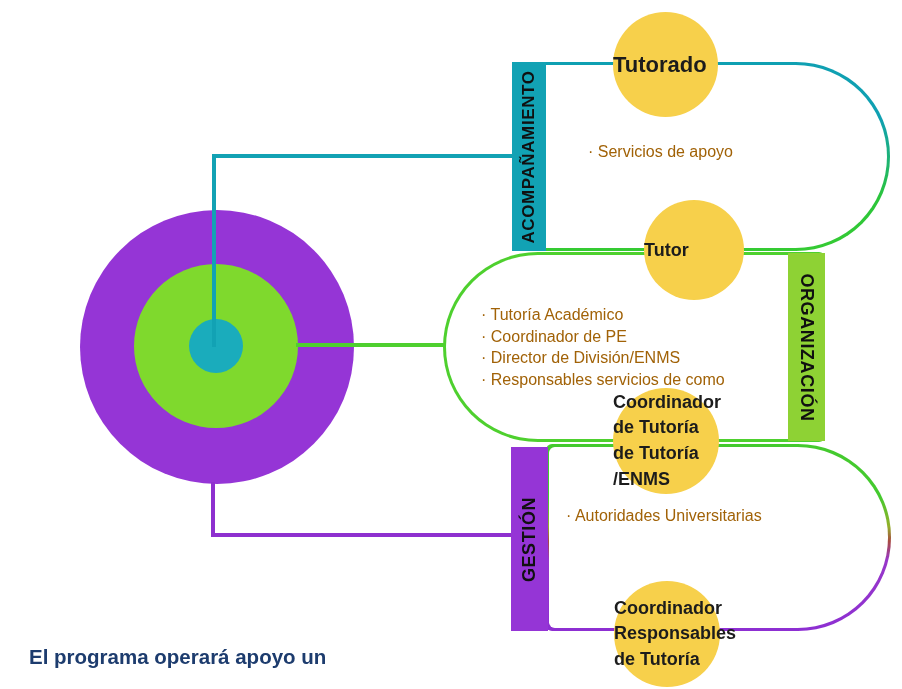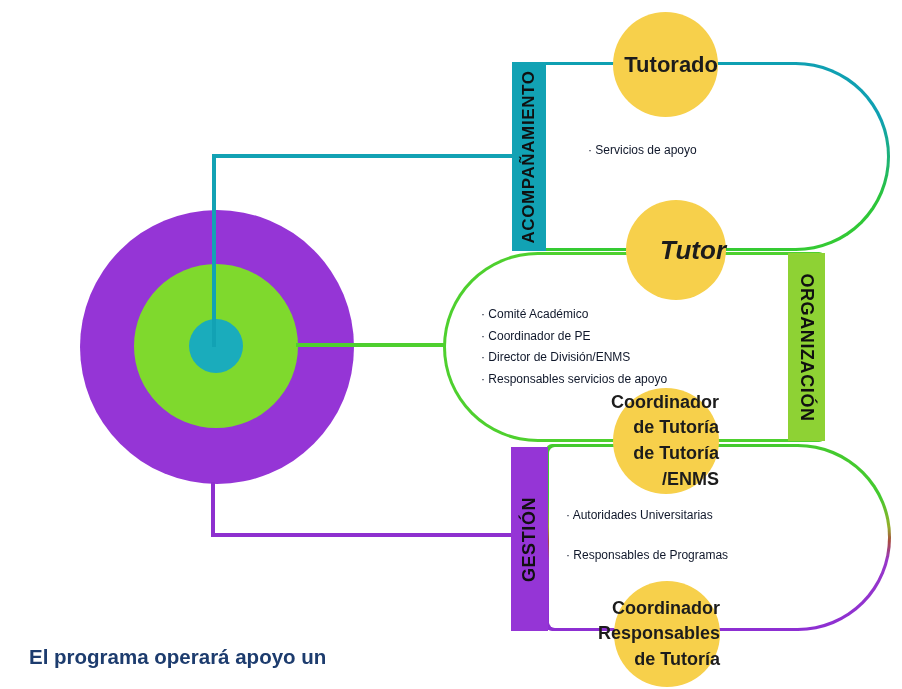--- a/index.html
+++ b/index.html
@@ -46,35 +46,35 @@
   .bar{position:absolute;display:flex;align-items:center;justify-content:center;}
   .bar span{font-weight:700;color:#101010;white-space:nowrap;letter-spacing:0.6px;}
   .bar-teal{left:512px;top:62px;width:34px;height:189px;background:#12a2b4;}
   .bar-teal span{transform:rotate(-90deg);font-size:17px;}
   .bar-green{left:788px;top:253px;width:37px;height:188px;background:#8ed234;}
   .bar-green span{transform:rotate(90deg);font-size:18px;}
   .bar-purple{left:511px;top:447px;width:37px;height:184px;background:#9535d6;}
   .bar-purple span{transform:rotate(-90deg);font-size:18px;}
 
   
-  .list{position:absolute;color:#0f172a;font-size:12px;}
+  .list{position:absolute;color:#a16207;font-size:16px;}
   .list-acomp{left:588px;top:143px;}
   .list-org{left:481px;top:304px;line-height:21.5px;}
   .list-gestion{left:566px;top:506px;line-height:19px;}
-  .list-gestion .first{margin-bottom:22px;}
+  .list-gestion .first{margin-bottom:5px;}
   .list-gestion .tight{line-height:16.5px;}
 
   
   .node{
     position:absolute;border-radius:50%;background:#f7d04b;color:#1c1c1c;
-    display:flex;flex-direction:column;align-items:flex-end;justify-content:center;
+    display:flex;flex-direction:column;align-items:flex-start;justify-content:center;
     text-align:center;font-weight:700;
   }
   .node-tutorado{left:613px;top:12px;width:105px;height:105px;font-size:22px;}
-  .node-tutor{left:626px;top:200px;width:100px;height:100px;font-size:26px;font-style:italic;}
+  .node-tutor{left:644px;top:200px;width:100px;height:100px;font-size:18px;}
   .node-small{font-size:18px;line-height:1.42;}
   .node-coord-div{left:613px;top:388px;width:106px;height:106px;}
   .node-coord-inst{left:614px;top:581px;width:106px;height:106px;}
   .node span{display:block;}
 
   
   .footer{
     position:absolute;left:29px;top:599px;color:#1d3c6e;
     font-size:20.5px;line-height:23px;font-weight:600;white-space:pre-wrap;
   }
@@ -106,29 +106,28 @@
   </div>
   <div class="bar bar-purple">
     <span>GESTIÓN</span>
   </div>
 
   <div class="list list-acomp">
     <div>· Servicios de apoyo</div>
   </div>
 
   <div class="list list-org">
-    <div>· Comité Académico</div>
+    <div>· Tutoría Académico</div>
     <div>· Coordinador de PE</div>
     <div>· Director de División/ENMS</div>
-    <div>· Responsables servicios de apoyo</div>
+    <div>· Responsables servicios de como</div>
   </div>
 
   <div class="list list-gestion">
     <div class="first">· Autoridades Universitarias</div>
-    <div class="tight">· Responsables de Programas</div>
   </div>
 
   <div class="node node-tutorado">
     <span>Tutorado</span>
   </div>
 
   <div class="node node-tutor">
     <span>Tutor</span>
   </div>
 

